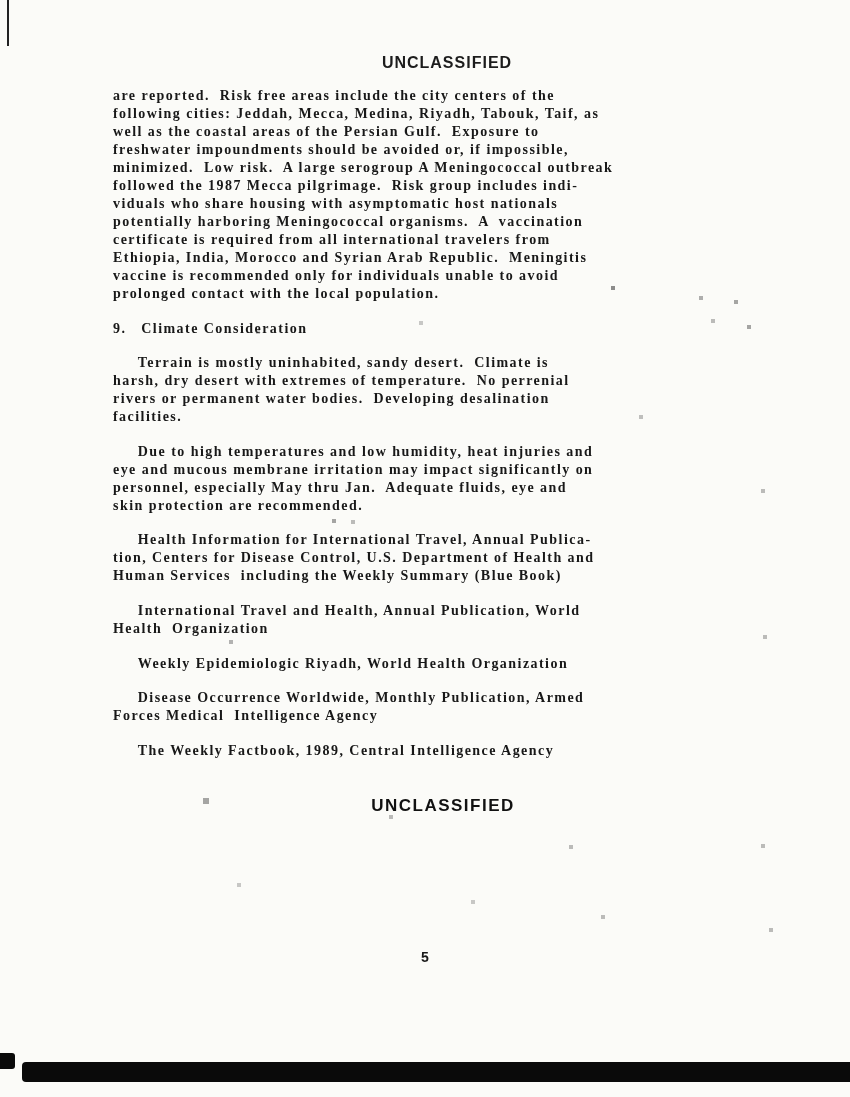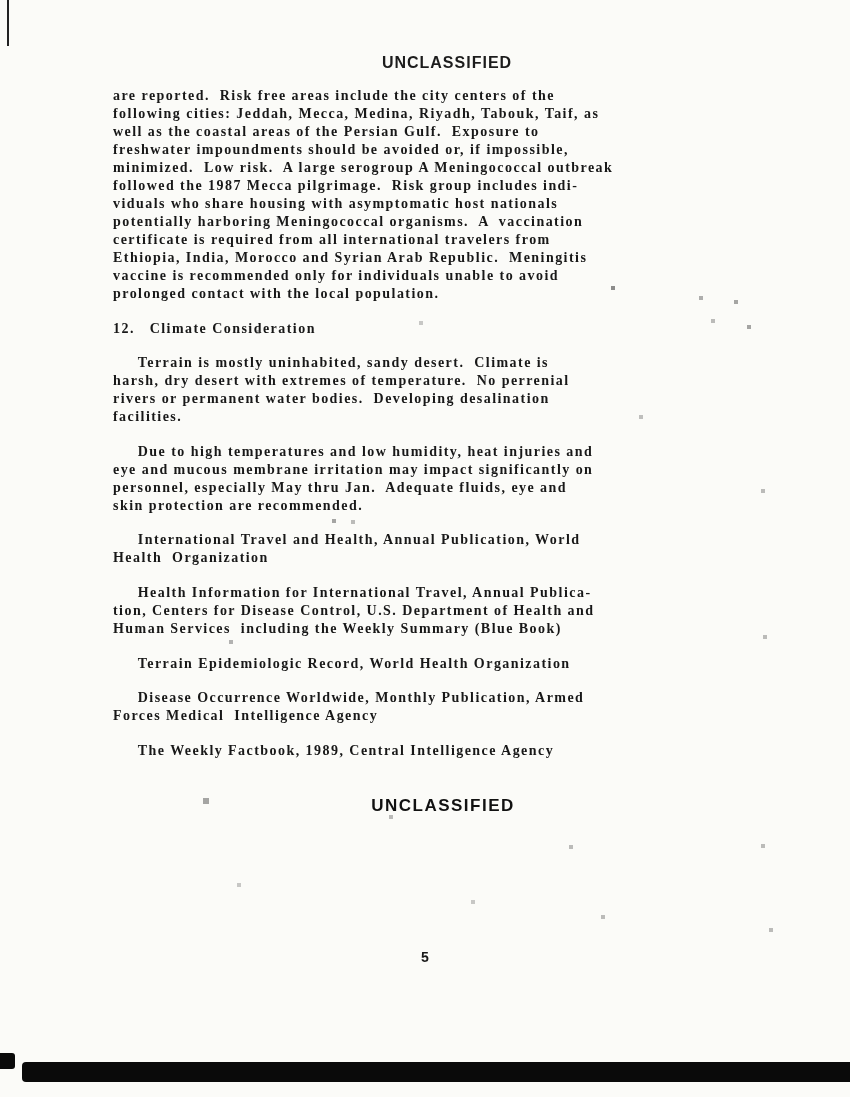--- a/index.html
+++ b/index.html
@@ -140,35 +140,35 @@
 well as the coastal areas of the Persian Gulf.  Exposure to
 freshwater impoundments should be avoided or, if impossible,
 minimized.  Low risk.  A large serogroup A Meningococcal outbreak
 followed the 1987 Mecca pilgrimage.  Risk group includes indi-
 viduals who share housing with asymptomatic host nationals
 potentially harboring Meningococcal organisms.  A  vaccination
 certificate is required from all international travelers from
 Ethiopia, India, Morocco and Syrian Arab Republic.  Meningitis
 vaccine is recommended only for individuals unable to avoid
 prolonged contact with the local population.</div>
-    <div class="para">12.   Climate Consideration</div>
+    <div class="para">9.   Climate Consideration</div>
     <div class="para">     Terrain is mostly uninhabited, sandy desert.  Climate is
 harsh, dry desert with extremes of temperature.  No perrenial
 rivers or permanent water bodies.  Developing desalination
 facilities.</div>
     <div class="para">     Due to high temperatures and low humidity, heat injuries and
 eye and mucous membrane irritation may impact significantly on
 personnel, especially May thru Jan.  Adequate fluids, eye and
 skin protection are recommended.</div>
-    <div class="para">     International Travel and Health, Annual Publication, World
-Health  Organization</div>
     <div class="para">     Health Information for International Travel, Annual Publica-
 tion, Centers for Disease Control, U.S. Department of Health and
 Human Services  including the Weekly Summary (Blue Book)</div>
-    <div class="para">     Terrain Epidemiologic Record, World Health Organization</div>
+    <div class="para">     International Travel and Health, Annual Publication, World
+Health  Organization</div>
+    <div class="para">     Weekly Epidemiologic Riyadh, World Health Organization</div>
     <div class="para">     Disease Occurrence Worldwide, Monthly Publication, Armed
 Forces Medical  Intelligence Agency</div>
     <div class="para">     The Weekly Factbook, 1989, Central Intelligence Agency</div>
   </div>
 
   <div class="classification-footer">UNCLASSIFIED</div>
 
   <div class="page-number">5</div>
 
   <div class="specks"></div>

